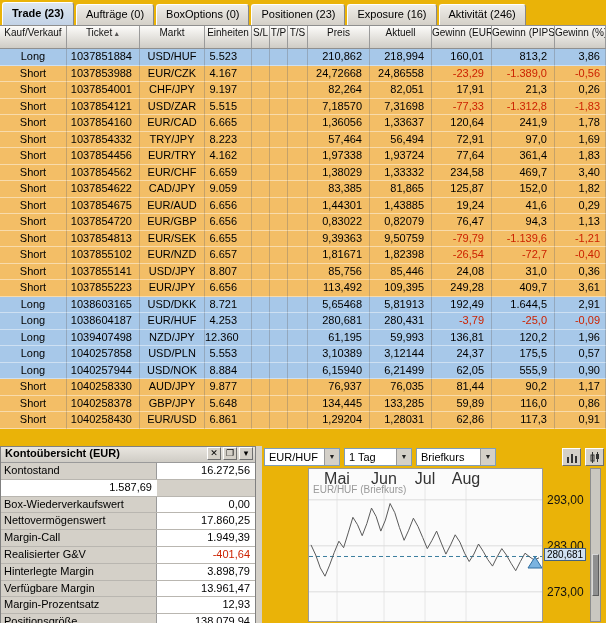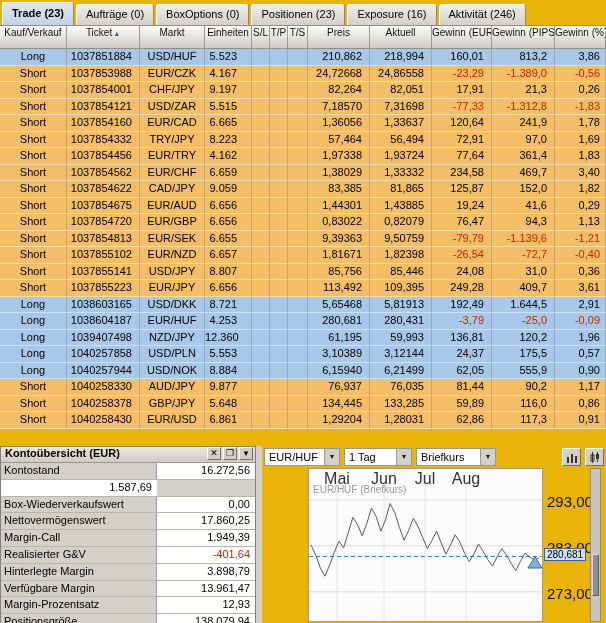--- a/index.html
+++ b/index.html
@@ -77,21 +77,21 @@
     width:19px; height:18px; background:#d4d0c8; border:1px solid; border-color:#fff #6e6e6e #6e6e6e #fff;
     display:flex; align-items:center; justify-content:center; cursor:default;
   }
   .chart-body { flex:1; display:flex; }
   .plot-leftgap { width:46px; }
   .plot-wrap { position:relative; width:235px; height:154px; background:#fbfbfb; border:1px solid #9a9a9a; overflow:hidden; }
   .plot-wrap svg { position:absolute; left:0; top:0; }
   .month-label { position:absolute; top:1px; transform:translateX(-50%); font-size:16px; color:#333; }
   .plot-title { position:absolute; top:15px; left:4px; font-size:10px; color:#999; white-space:nowrap; }
   .yaxis { position:relative; width:47px; }
-  .ylabel { position:absolute; left:4px; font-size:15px; color:#111; }
+  .ylabel { position:absolute; left:4px; font-size:12px; color:#111; }
   .price-tag {
     position:absolute; left:1px; font-size:10px; background:#cfe0f0; border:1px solid #46627e;
     padding:0 2px; line-height:11px; color:#000;
   }
   .vscroll { position:relative; width:11px; height:154px; background:#cac7c0; border:1px solid #8d8d8d; }
   .vthumb { position:absolute; left:1px; width:7px; background:#8f8f8f; border:1px solid; border-color:#d8d8d8 #5c5c5c #5c5c5c #d8d8d8; }
 </style>
 </head>
 <body>
 

